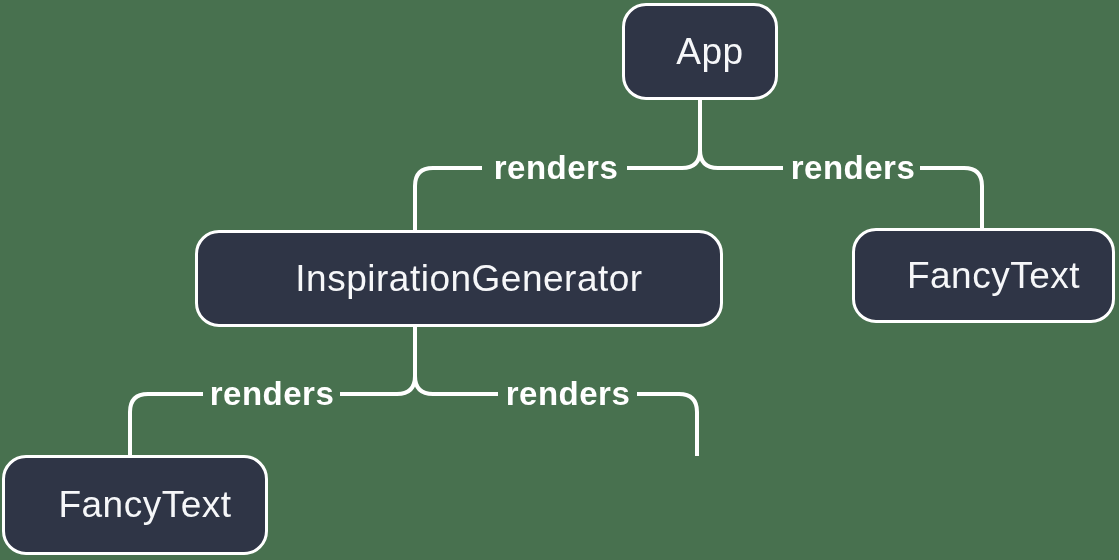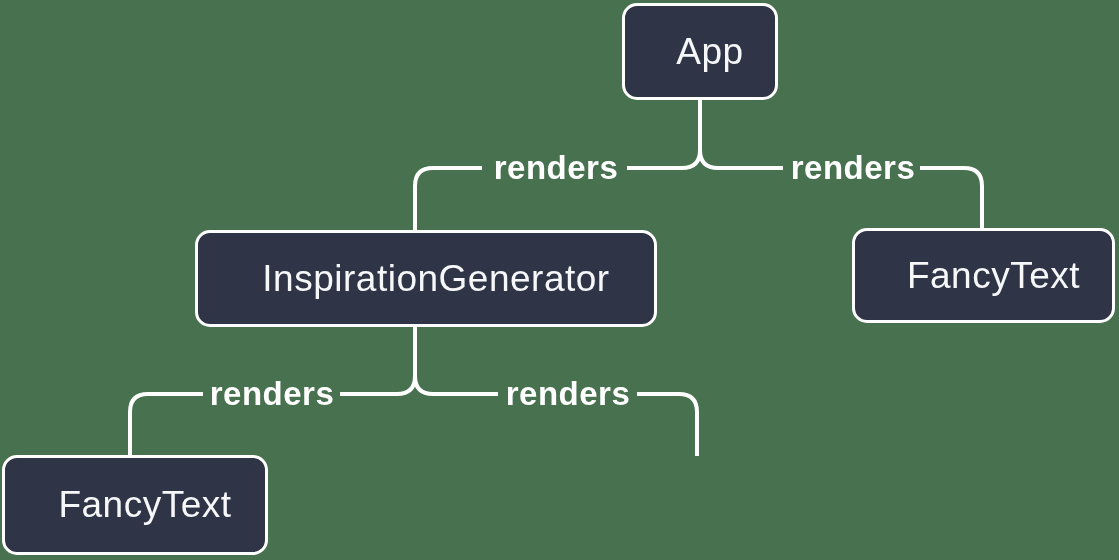--- a/index.html
+++ b/index.html
@@ -28,21 +28,21 @@
     stroke: var(--line, #FFFFFF);
     stroke-width: 4;
     stroke-linecap: butt;
   }
   .node {
     position: absolute;
     z-index: 2;
     box-sizing: border-box;
     background: var(--node-fill, #2F3546);
     border: 3px solid var(--node-border, #FFFFFF);
-    border-radius: 15px;
+    border-radius: 24px;
     display: flex;
     align-items: center;
     justify-content: center;
     color: var(--text, #F6F7F9);
     font-size: 37px;
     font-weight: 400;
     letter-spacing: 0.5px;
     white-space: nowrap;
     padding-left: 20px;
   }
@@ -50,21 +50,21 @@
     position: absolute;
     z-index: 2;
     transform: translate(-50%, -50%);
     color: var(--line, #FFFFFF);
     font-size: 33px;
     font-weight: 700;
     letter-spacing: 0.5px;
     white-space: nowrap;
   }
   #node-app                  { left: 622px; top: 3px;   width: 156px; height: 97px;  }
-  #node-inspiration-generator{ left: 195px; top: 230px; width: 462px; height: 97px;  }
+  #node-inspiration-generator{ left: 195px; top: 230px; width: 528px; height: 97px;  }
   #node-fancy-text-right     { left: 852px; top: 228px; width: 263px; height: 95px;  }
   #node-fancy-text-left      { left: 2px;   top: 455px; width: 266px; height: 100px; }
   #node-copyright            { left: 568px; top: 453px; width: 267px; height: 100px; }
   #edge-label-0 { left: 556px; top: 168px; }
   #edge-label-1 { left: 853px; top: 168px; }
   #edge-label-2 { left: 272px; top: 394px; }
   #edge-label-3 { left: 568px; top: 394px; }
 </style>
 </head>
 <body>

